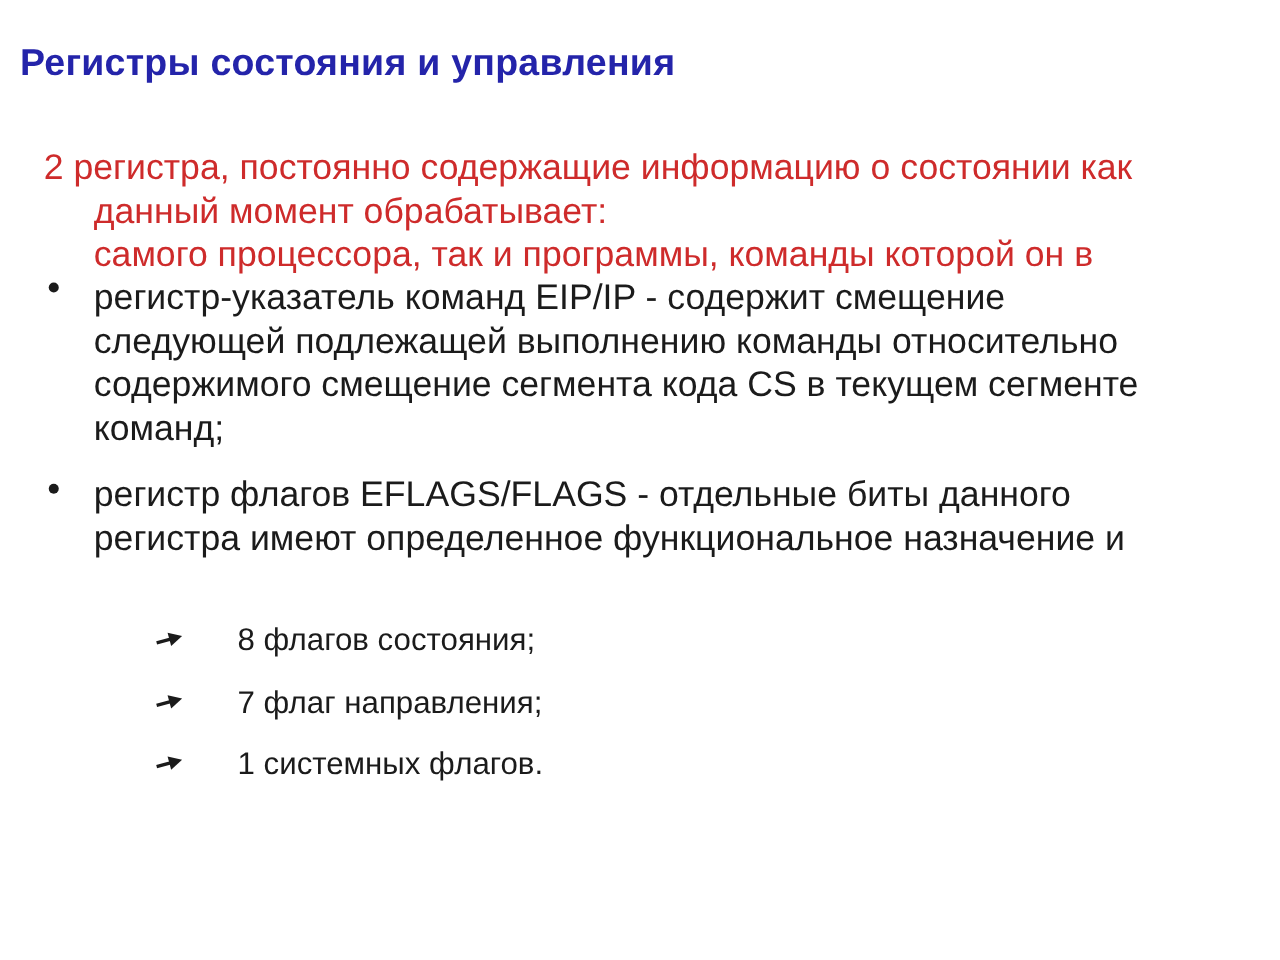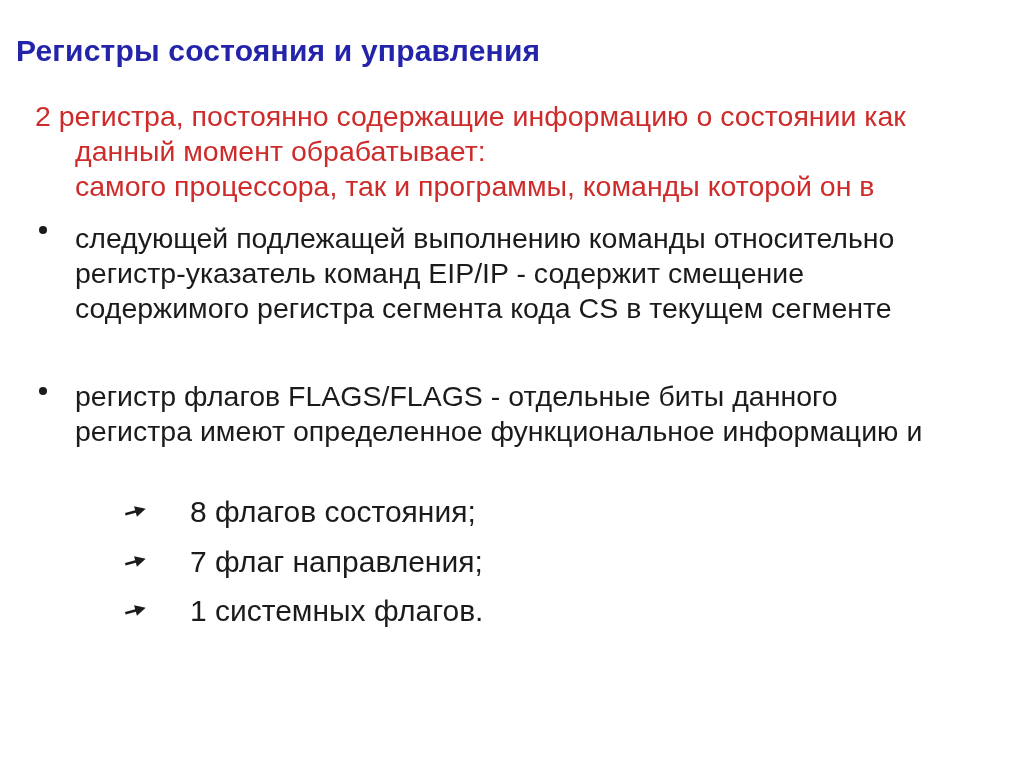--- a/index.html
+++ b/index.html
@@ -61,49 +61,50 @@
     left: 124px;
     top: 6px;
     width: 23px;
     height: 19px;
     transform: rotate(-15deg);
   }
   .sub-label {
     position: absolute;
     left: 190px;
     top: 0;
-    font-size: 30px;
+    font-size: 25px;
     line-height: 32px;
     white-space: nowrap;
   }
 </style>
 </head>
 <body>
 
 <div class="slide">
 
   <h1 class="title" style="color: rgb(36, 36, 170);">Регистры состояния и управления</h1>
 
-  <div class="textblock intro" style="color: rgb(206, 43, 43);">
+  <div class="textblock intro" style="color: rgb(206, 43, 43); margin-top: 18px;">
     <div class="line">2 регистра, постоянно содержащие информацию о состоянии как</div>
     <div class="line wrapline">данный момент обрабатывает:</div>
     <div class="line wrapline">самого процессора, так и программы, команды которой он в</div>
   </div>
 
   <span class="bullet-dot dot-1"></span>
   <div class="textblock bullet1-text">
+    <div class="line">регистр-указатель команд EIP/IP - содержит смещение</div>
     <div class="line">следующей подлежащей выполнению команды относительно</div>
-    <div class="line">регистр-указатель команд EIP/IP - содержит смещение</div>
-    <div class="line">содержимого регистра сегмента кода CS в текущем сегменте</div>
+    <div class="line">содержимого смещение сегмента кода CS в текущем сегменте</div>
+    <div class="line">команд;</div>
   </div>
 
   <span class="bullet-dot dot-2"></span>
   <div class="textblock bullet2-text">
-    <div class="line">регистр флагов FLAGS/FLAGS - отдельные биты данного</div>
-    <div class="line">регистра имеют определенное функциональное информацию и</div>
+    <div class="line">регистр флагов EFLAGS/FLAGS - отдельные биты данного</div>
+    <div class="line">регистра имеют определенное функциональное назначение и</div>
   </div>
 
   <div class="sub-row sub-1">
     <svg class="sub-arrow" viewBox="0 0 24 18" xmlns="http://www.w3.org/2000/svg">
       <line x1="1" y1="9" x2="13" y2="9" stroke="#1b1b1b" stroke-width="2.8"></line>
       <polygon points="12,3.2 23,9 12,14.8" fill="#1b1b1b"></polygon>
     </svg>
     <span class="sub-label">8 флагов состояния;</span>
   </div>
 

